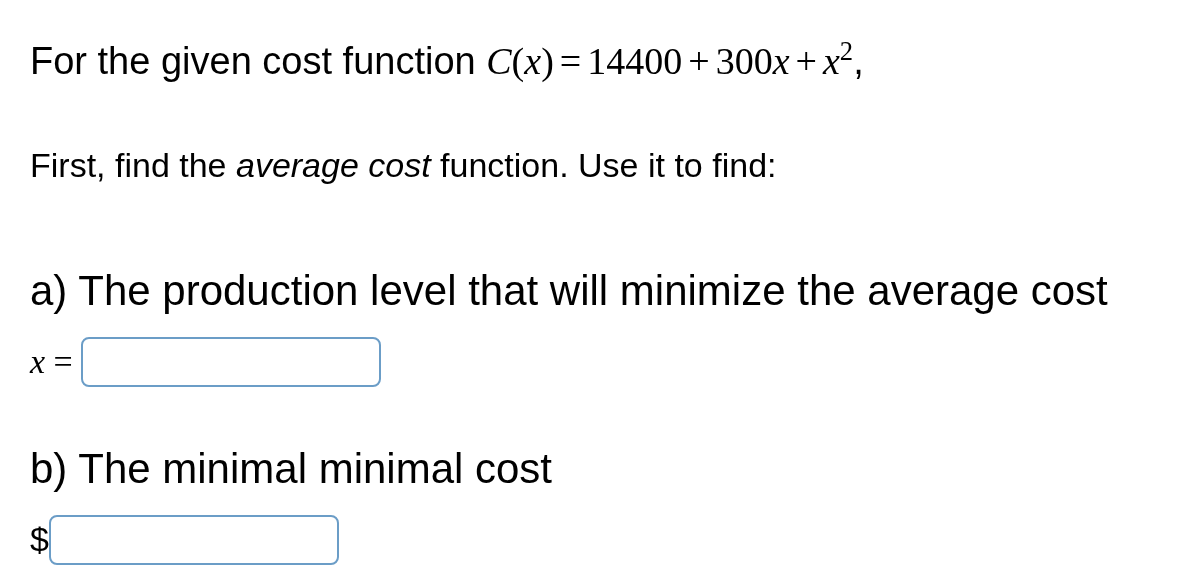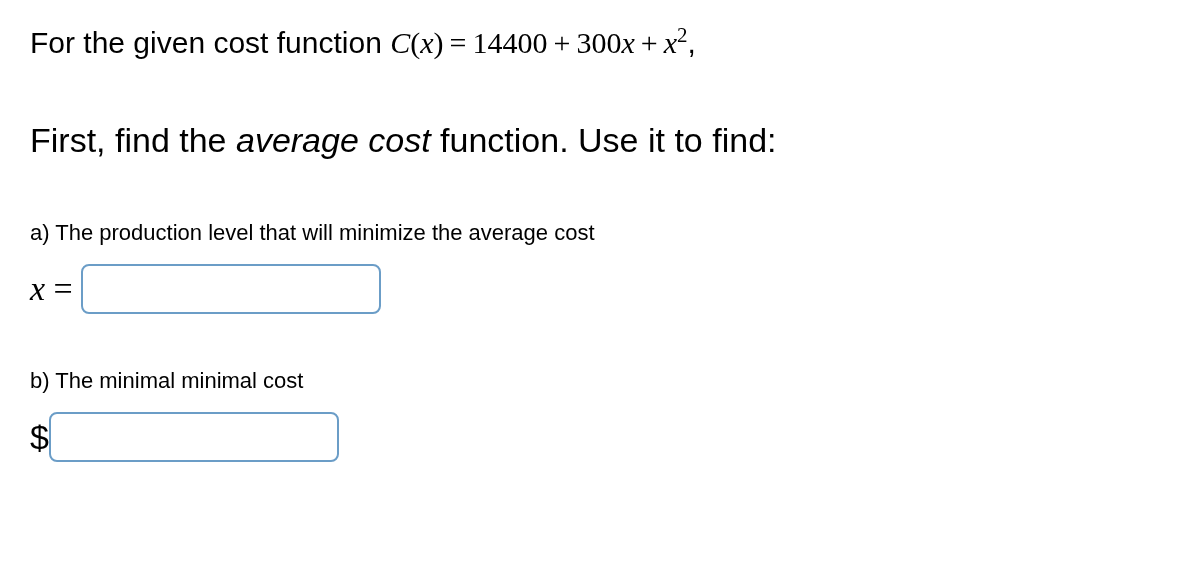--- a/index.html
+++ b/index.html
@@ -9,23 +9,24 @@
     }
     body {
       width: 1200px;
       height: 573px;
       background: #ffffff;
       font-family: 'Trebuchet MS', 'Lucida Sans', Arial, sans-serif;
       padding: 20px 30px;
       color: #000;
     }
     .problem-intro {
-      font-size: 30px;
+      font-size: 38px;
       line-height: 1.5;
       margin-bottom: 50px;
+      margin-top: 12px;
     }
     .math {
       font-family: 'Cambria Math', 'Times New Roman', serif;
       font-style: italic;
     }
     .math-fn {
       font-style: italic;
     }
     .math-paren {
       font-style: normal;
@@ -41,27 +42,27 @@
       padding: 0 6px;
     }
     .sup {
       font-size: 0.7em;
       vertical-align: super;
       font-style: normal;
     }
     .instruction {
       font-size: 34px;
       line-height: 1.5;
-      margin-bottom: 50px;
+      margin-bottom: 68px;
     }
     .italic {
       font-style: italic;
     }
     .part {
-      font-size: 22px;
+      font-size: 42px;
       line-height: 1.5;
       margin-bottom: 15px;
     }
     .answer-row {
       display: flex;
       align-items: center;
       font-size: 34px;
       margin-bottom: 50px;
     }
     .answer-label {

